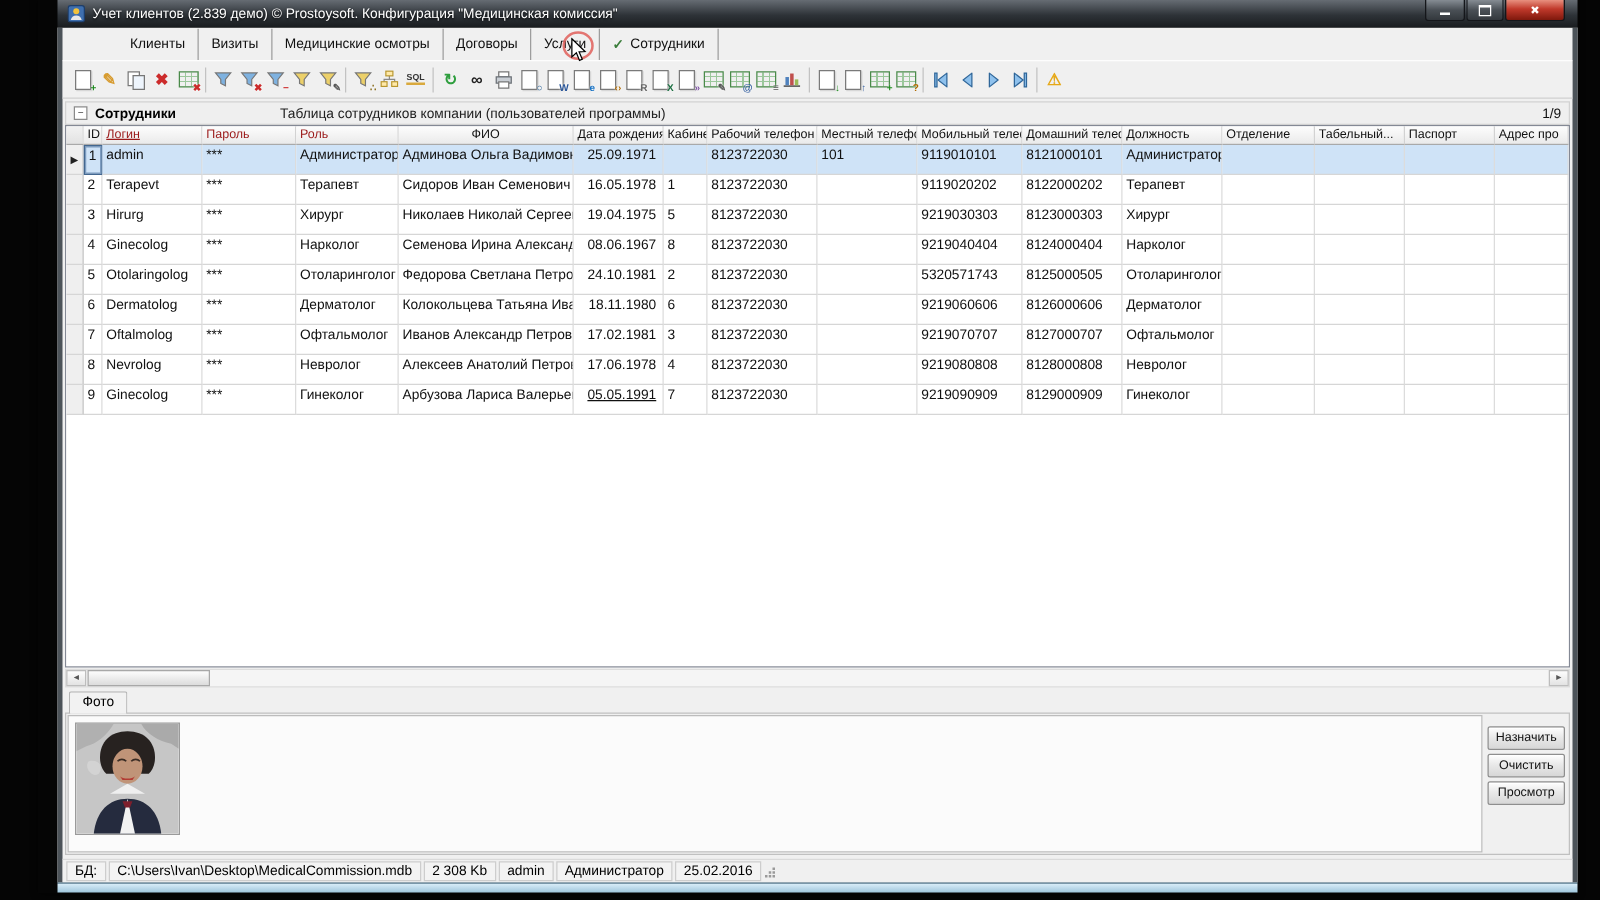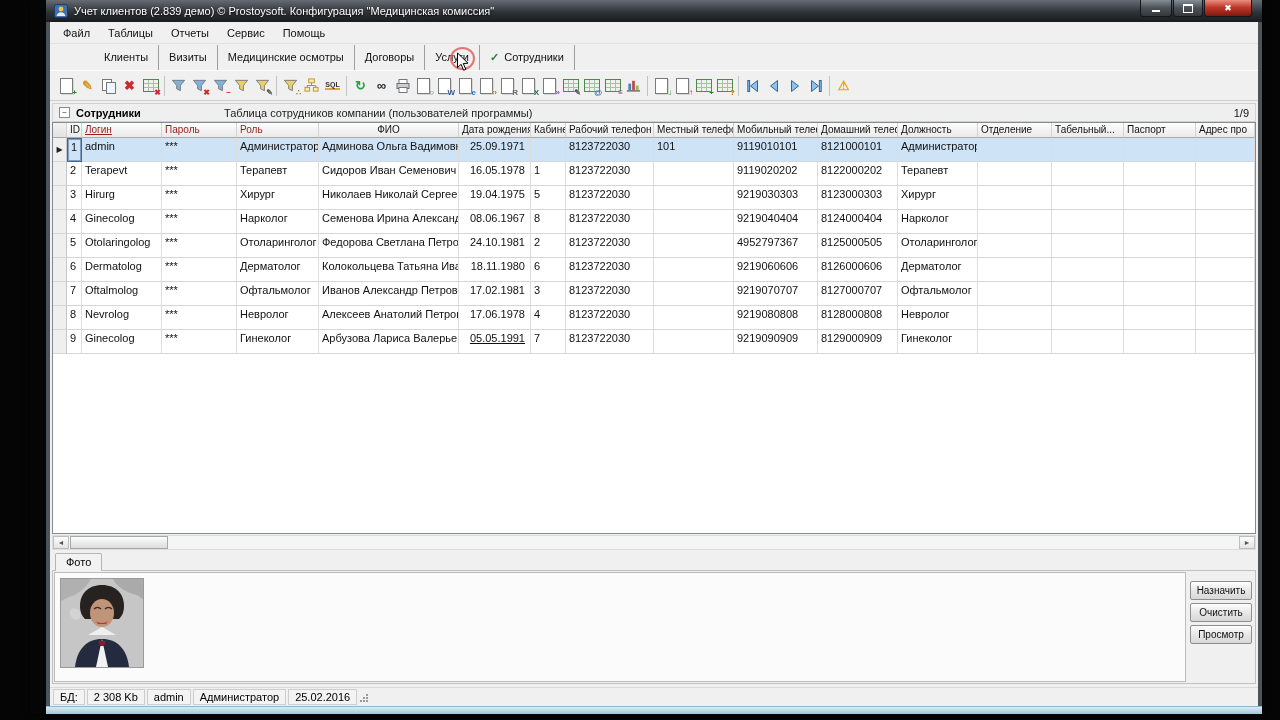--- a/index.html
+++ b/index.html
@@ -126,27 +126,20 @@
         <div class="win-btn max">
             <span class="glyph-box"></span>
           </div>
         <div class="win-btn close">
             <span>✖</span>
           </div>
       </div>
     </div>
 
     <div class="win-body">
-      <div class="menubar">
-          <span class="menu-item">Файл</span>
-          <span class="menu-item">Таблицы</span>
-          <span class="menu-item">Отчеты</span>
-          <span class="menu-item">Сервис</span>
-          <span class="menu-item">Помощь</span>
-        </div>
 
       <div class="tabbar">
         <div class="click-ring"></div>
         <svg class="cursor" width="14" height="20" viewBox="0 0 14 20">
           <path d="M1.5 1l0 14.5 3.6-3.2 2.5 6 2.2-.9-2.5-5.9 4.7-.3z" fill="#fff" stroke="#000" stroke-width="1"></path>
         </svg>
       <div class="tab">
             <span>Клиенты</span>
           </div>
           <div class="tab">
@@ -453,21 +446,21 @@
               <div class="sel-cell"></div>
               <div class="g-cell right" style="width: 15px; flex: 0 0 auto;">5</div>
               <div class="g-cell" style="width: 80px; flex: 0 0 auto;">Otolaringolog</div>
               <div class="g-cell" style="width: 75px; flex: 0 0 auto;">***</div>
               <div class="g-cell" style="width: 82px; flex: 0 0 auto;">Отоларинголог</div>
               <div class="g-cell" style="width: 140px; flex: 0 0 auto;">Федорова Светлана Петровна</div>
               <div class="g-cell right" style="width: 72px; flex: 0 0 auto;">24.10.1981</div>
               <div class="g-cell" style="width: 35px; flex: 0 0 auto;">2</div>
               <div class="g-cell" style="width: 88px; flex: 0 0 auto;">8123722030</div>
               <div class="g-cell" style="width: 80px; flex: 0 0 auto;"></div>
-              <div class="g-cell" style="width: 84px; flex: 0 0 auto;">4952797367</div>
+              <div class="g-cell" style="width: 84px; flex: 0 0 auto;">5320571743</div>
               <div class="g-cell" style="width: 80px; flex: 0 0 auto;">8125000505</div>
               <div class="g-cell" style="width: 80px; flex: 0 0 auto;">Отоларинголог</div>
               <div class="g-cell" style="width: 74px; flex: 0 0 auto;"></div>
               <div class="g-cell" style="width: 72px; flex: 0 0 auto;"></div>
               <div class="g-cell" style="width: 72px; flex: 0 0 auto;"></div>
               <div class="g-cell" style="width: 50px; flex: 1 1 auto;"></div>
             </div>
             <div class="g-row">
               <div class="sel-cell"></div>
               <div class="g-cell right" style="width: 15px; flex: 0 0 auto;">6</div>
@@ -579,20 +572,21 @@
           <div class="photo-side">
               <div class="btn">Назначить</div>
               <div class="btn">Очистить</div>
               <div class="btn">Просмотр</div>
             </div>
         </div>
       </div>
 
       <div class="statusbar">
         <div class="sb-cell">БД:</div>
+        <div class="sb-cell">C:\Users\Ivan\Desktop\MedicalCommission.mdb</div>
         <div class="sb-cell">2 308 Kb</div>
         <div class="sb-cell">admin</div>
         <div class="sb-cell">Администратор</div>
         <div class="sb-cell">25.02.2016</div>
         <svg class="sb-grip" viewBox="0 0 10 14">
           <g fill="#9a9a9a">
               <rect x="7" y="10" width="2" height="2"></rect>
               <rect x="4" y="10" width="2" height="2"></rect>
               <rect x="1" y="10" width="2" height="2"></rect>
               <rect x="7" y="7" width="2" height="2"></rect>

